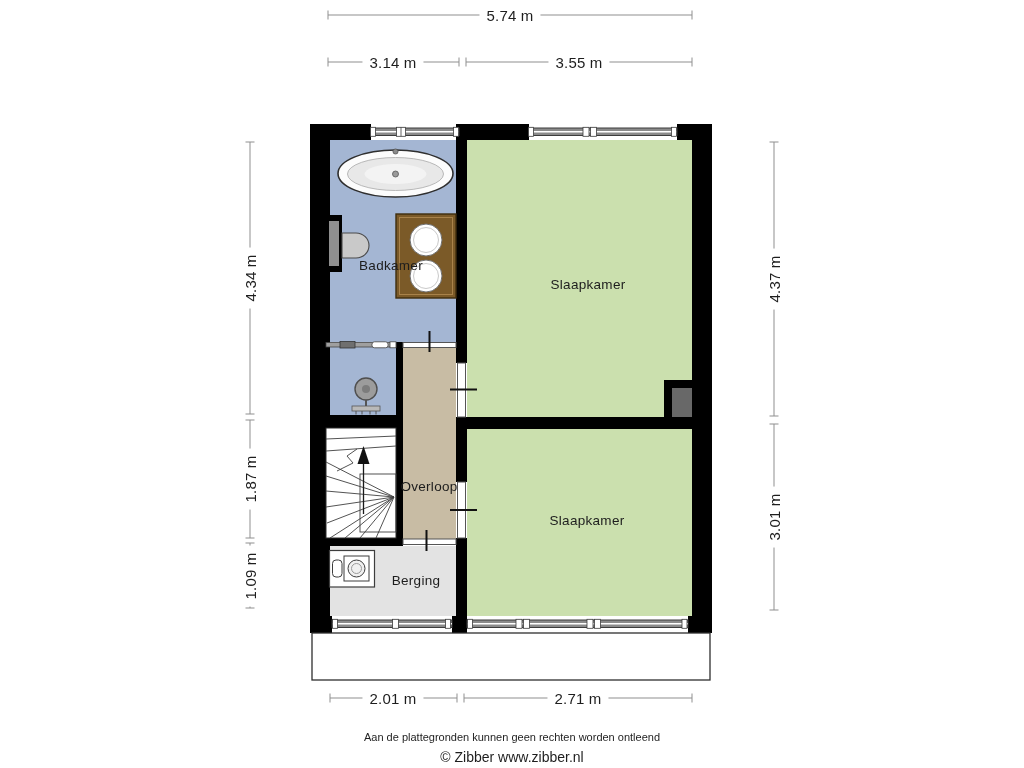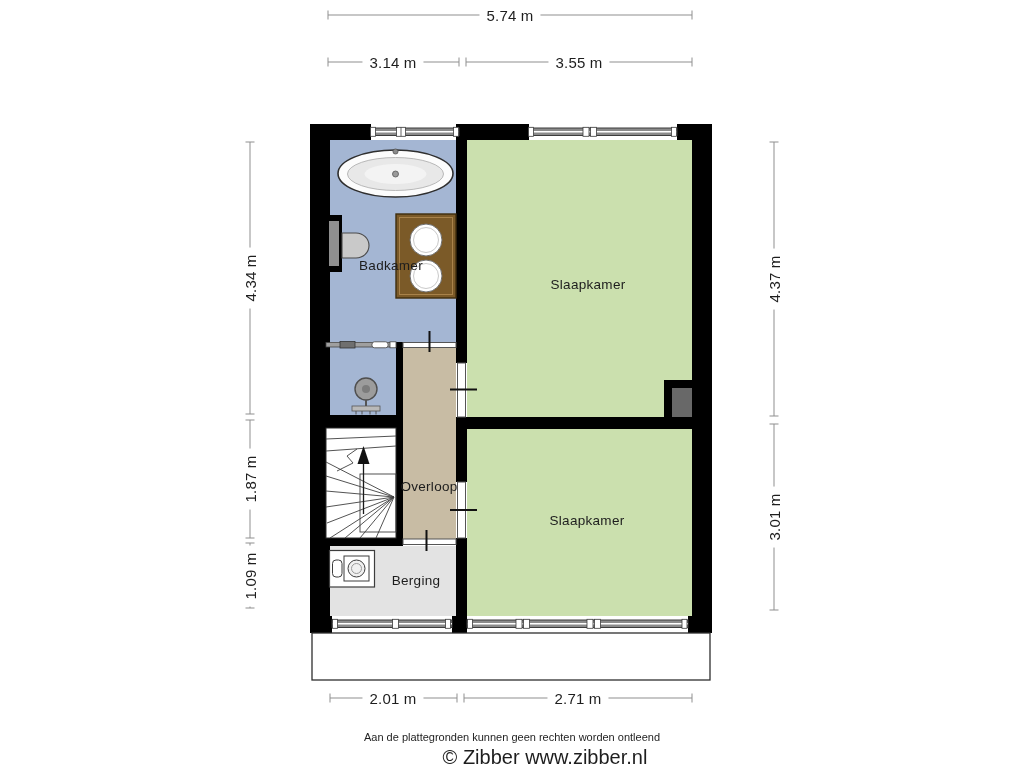--- a/index.html
+++ b/index.html
@@ -6,21 +6,21 @@
   .canvas{
     position:relative;width:936px;height:768px;background:#ffffff;overflow:hidden;
     font-family:"Liberation Sans", sans-serif;color:#1e1e1e;
   }
   .canvas svg{position:absolute;left:0;top:0;}
   .lbl{position:absolute;transform:translate(-50%,-50%);white-space:nowrap;}
   .dim{font-size:15px;background:#ffffff;padding:0 7px;letter-spacing:.2px;}
   .dim-v{transform:translate(-50%,-50%) rotate(-90deg);padding:0 7px;}
   .room{font-size:13.5px;letter-spacing:.3px;color:#1d1d1d;background:transparent;}
   .foot1{font-size:11px;}
-  .foot2{font-size:20px;margin-left:33px;}
+  .foot2{font-size:14px;}
 </style>
 </head>
 <body>
 
 <div class="canvas">
 
   <svg width="1024" height="768" viewBox="0 0 1024 768">
 
     <g>
       <rect x="326" y="140" width="130" height="202" fill="#a4b6d3"></rect>

